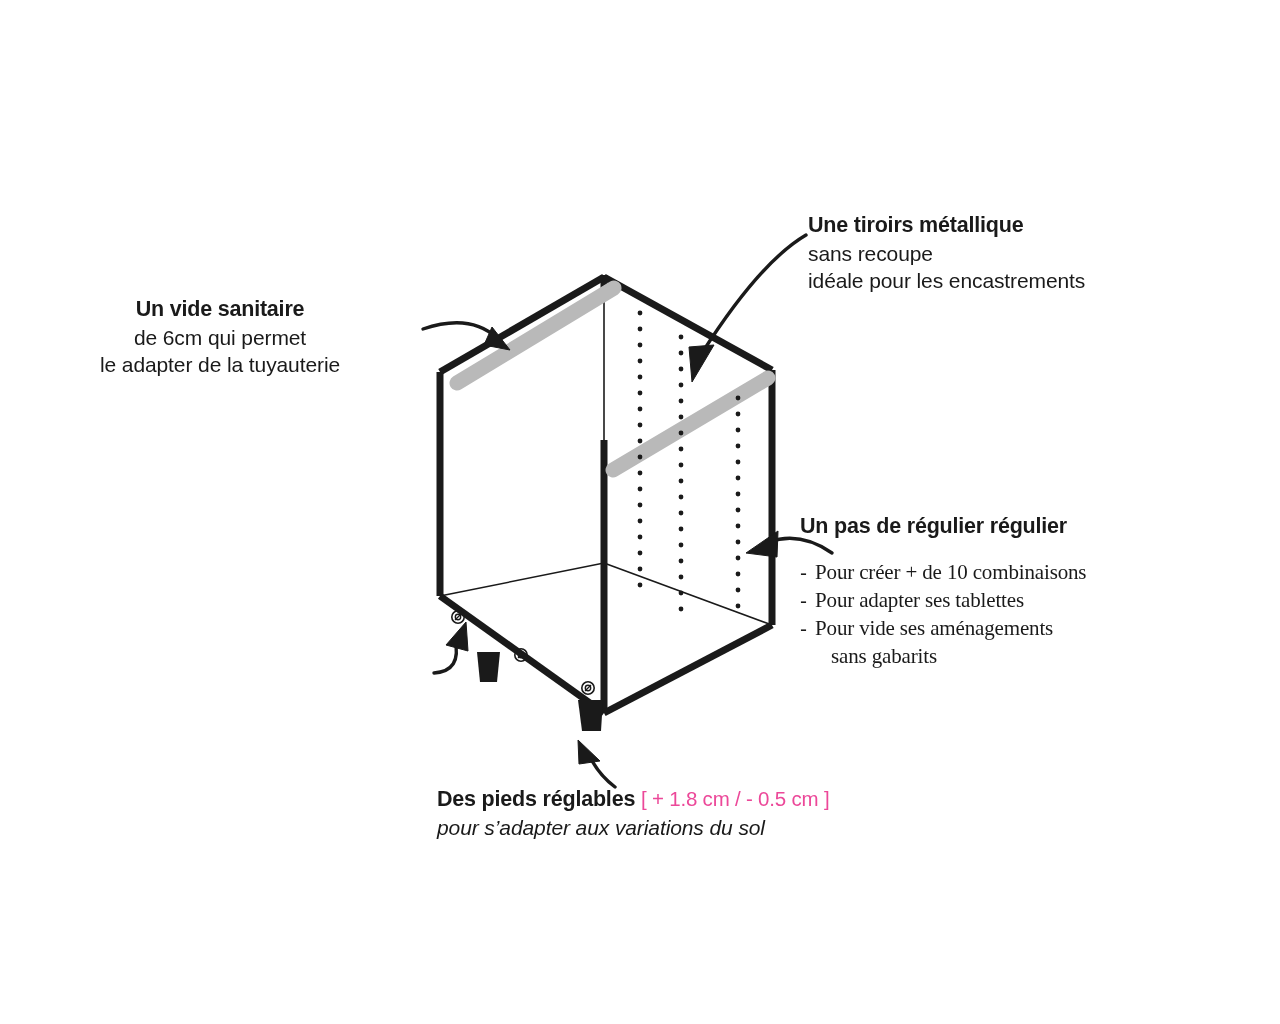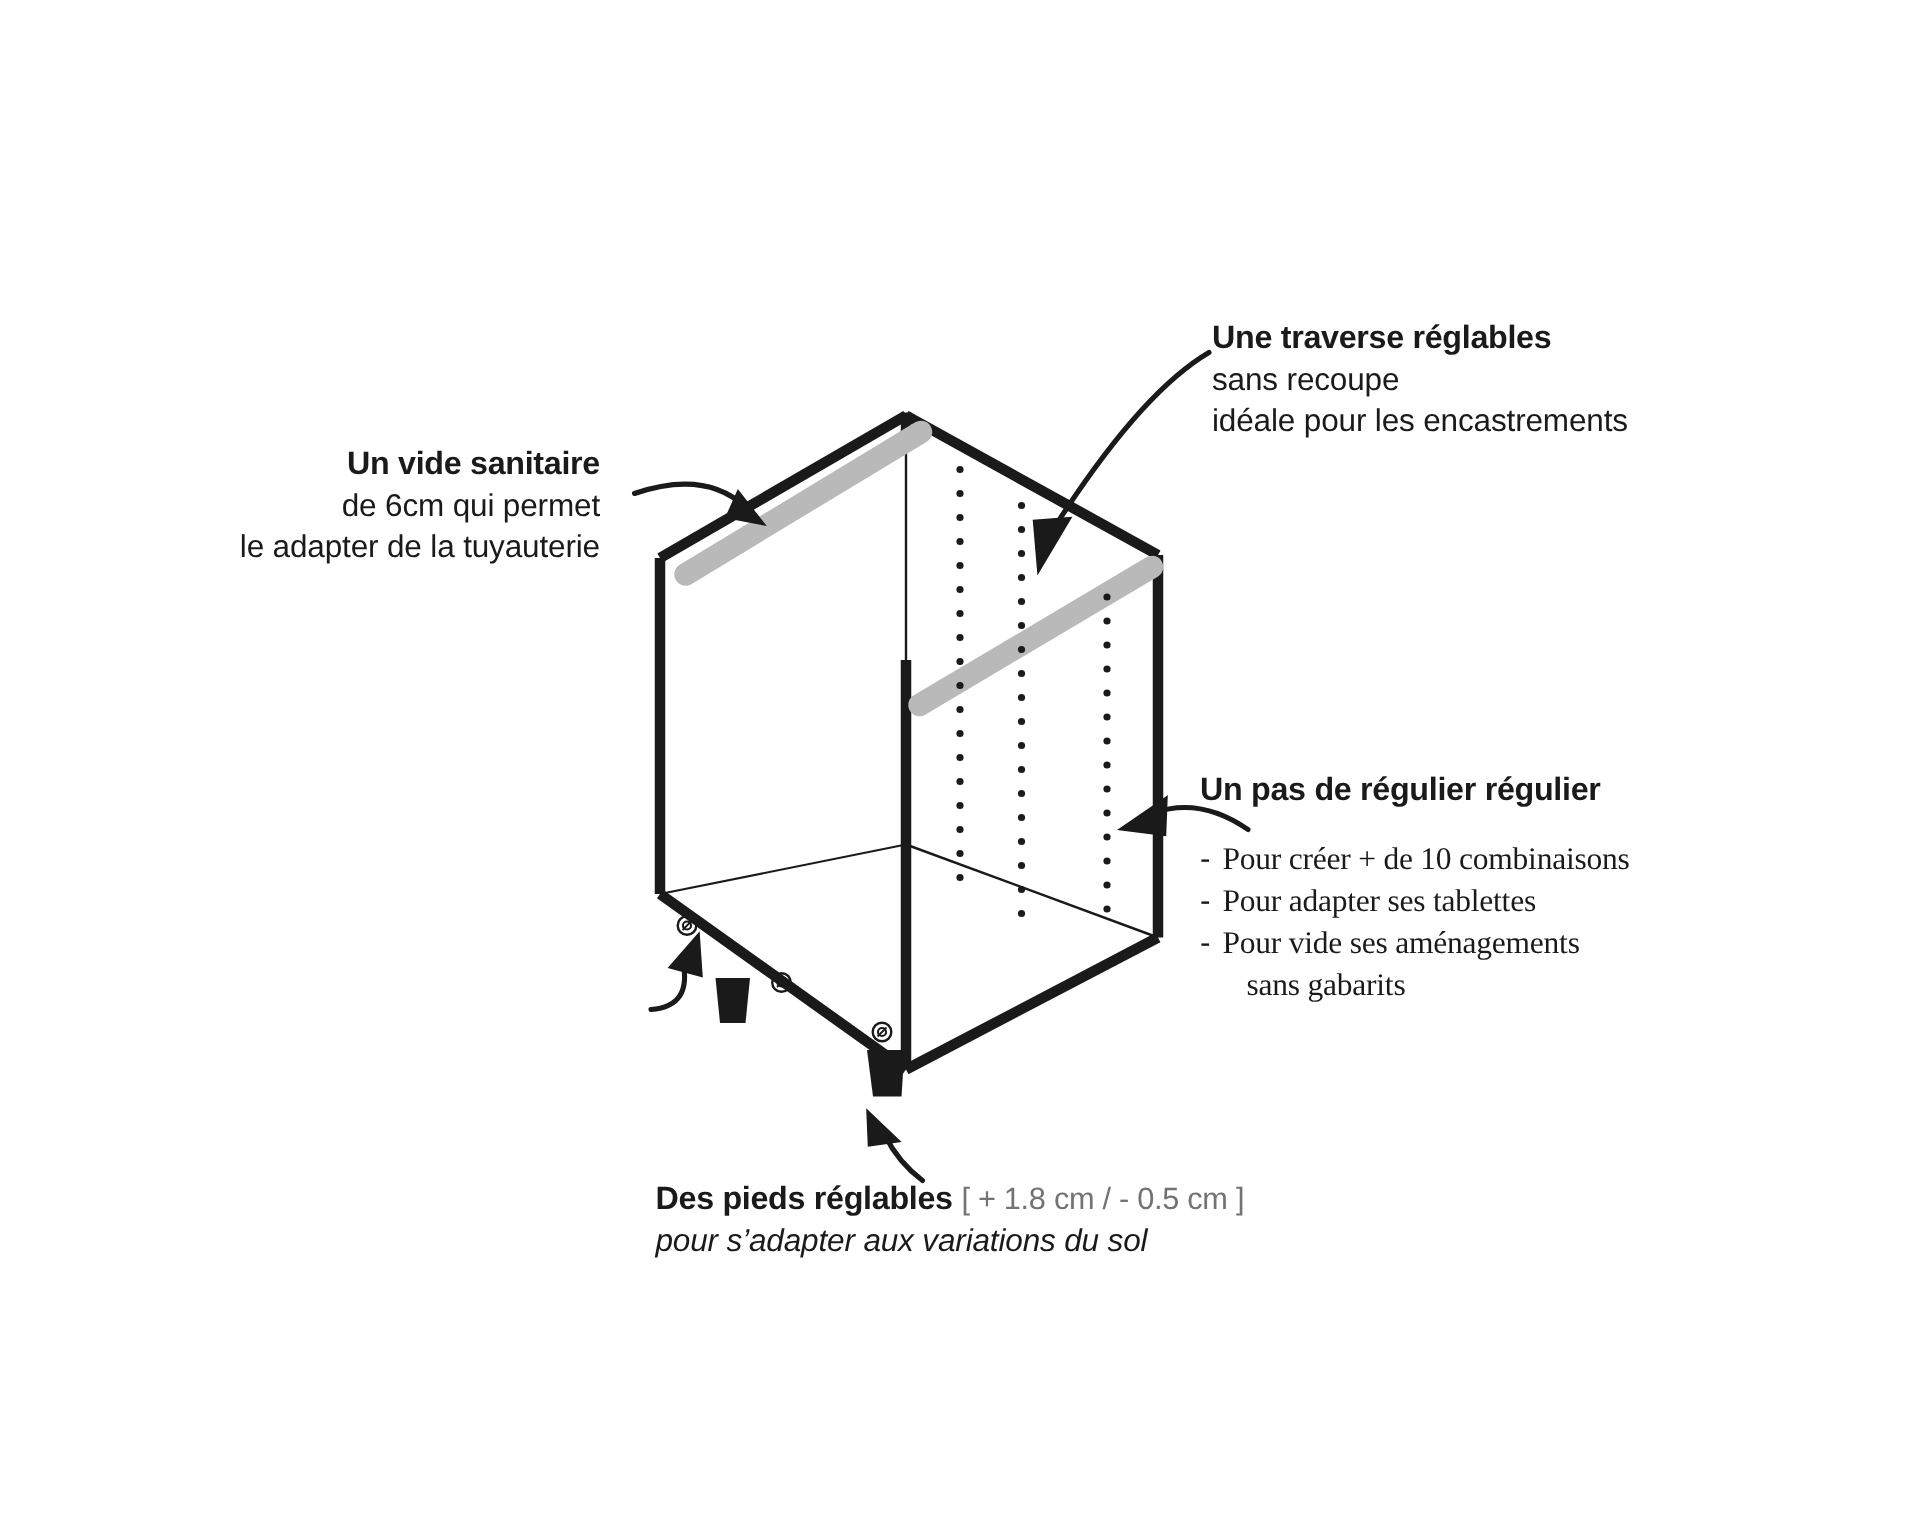--- a/index.html
+++ b/index.html
@@ -42,21 +42,21 @@
     font-weight: normal;
     font-size: 21px;
     letter-spacing: -0.1px;
     display: block;
   }
   
   #callout-vide-sanitaire {
     left: 40px;
     top: 296px;
     width: 360px;
-    text-align: right;
+    text-align: center;
   }
   
   #callout-traverse {
     left: 808px;
     top: 212px;
     width: 430px;
     text-align: left;
   }
   
   #callout-percage {
@@ -110,21 +110,21 @@
   #callout-pieds .line1 {
     display: block;
     font-size: 21.5px;
     letter-spacing: -0.2px;
   }
   #callout-pieds .ttl-inline {
     font-weight: bold;
   }
   #callout-pieds .range {
     font-weight: normal;
-    color: #737373;
+    color: #ec4899;
     font-size: 20.5px;
   }
   #callout-pieds .sub2 {
     display: block;
     font-size: 21px;
     letter-spacing: -0.1px;
     font-style: italic;
   }
 </style>
 </head>
@@ -282,21 +282,21 @@
 
   </svg>
 
   <div class="callout" id="callout-vide-sanitaire">
     <span class="ttl">Un vide sanitaire</span>
     <span class="sub">de 6cm qui permet</span>
     <span class="sub">le adapter de la tuyauterie</span>
   </div>
 
   <div class="callout" id="callout-traverse">
-    <span class="ttl">Une traverse réglables</span>
+    <span class="ttl">Une tiroirs métallique</span>
     <span class="sub">sans recoupe</span>
     <span class="sub">idéale pour les encastrements</span>
   </div>
 
   <div class="callout" id="callout-percage">
     <span class="ttl">Un pas de régulier régulier</span>
     <ul class="bullet-list">
       <li>
         <span class="dash">-</span>
         <span class="btext">

